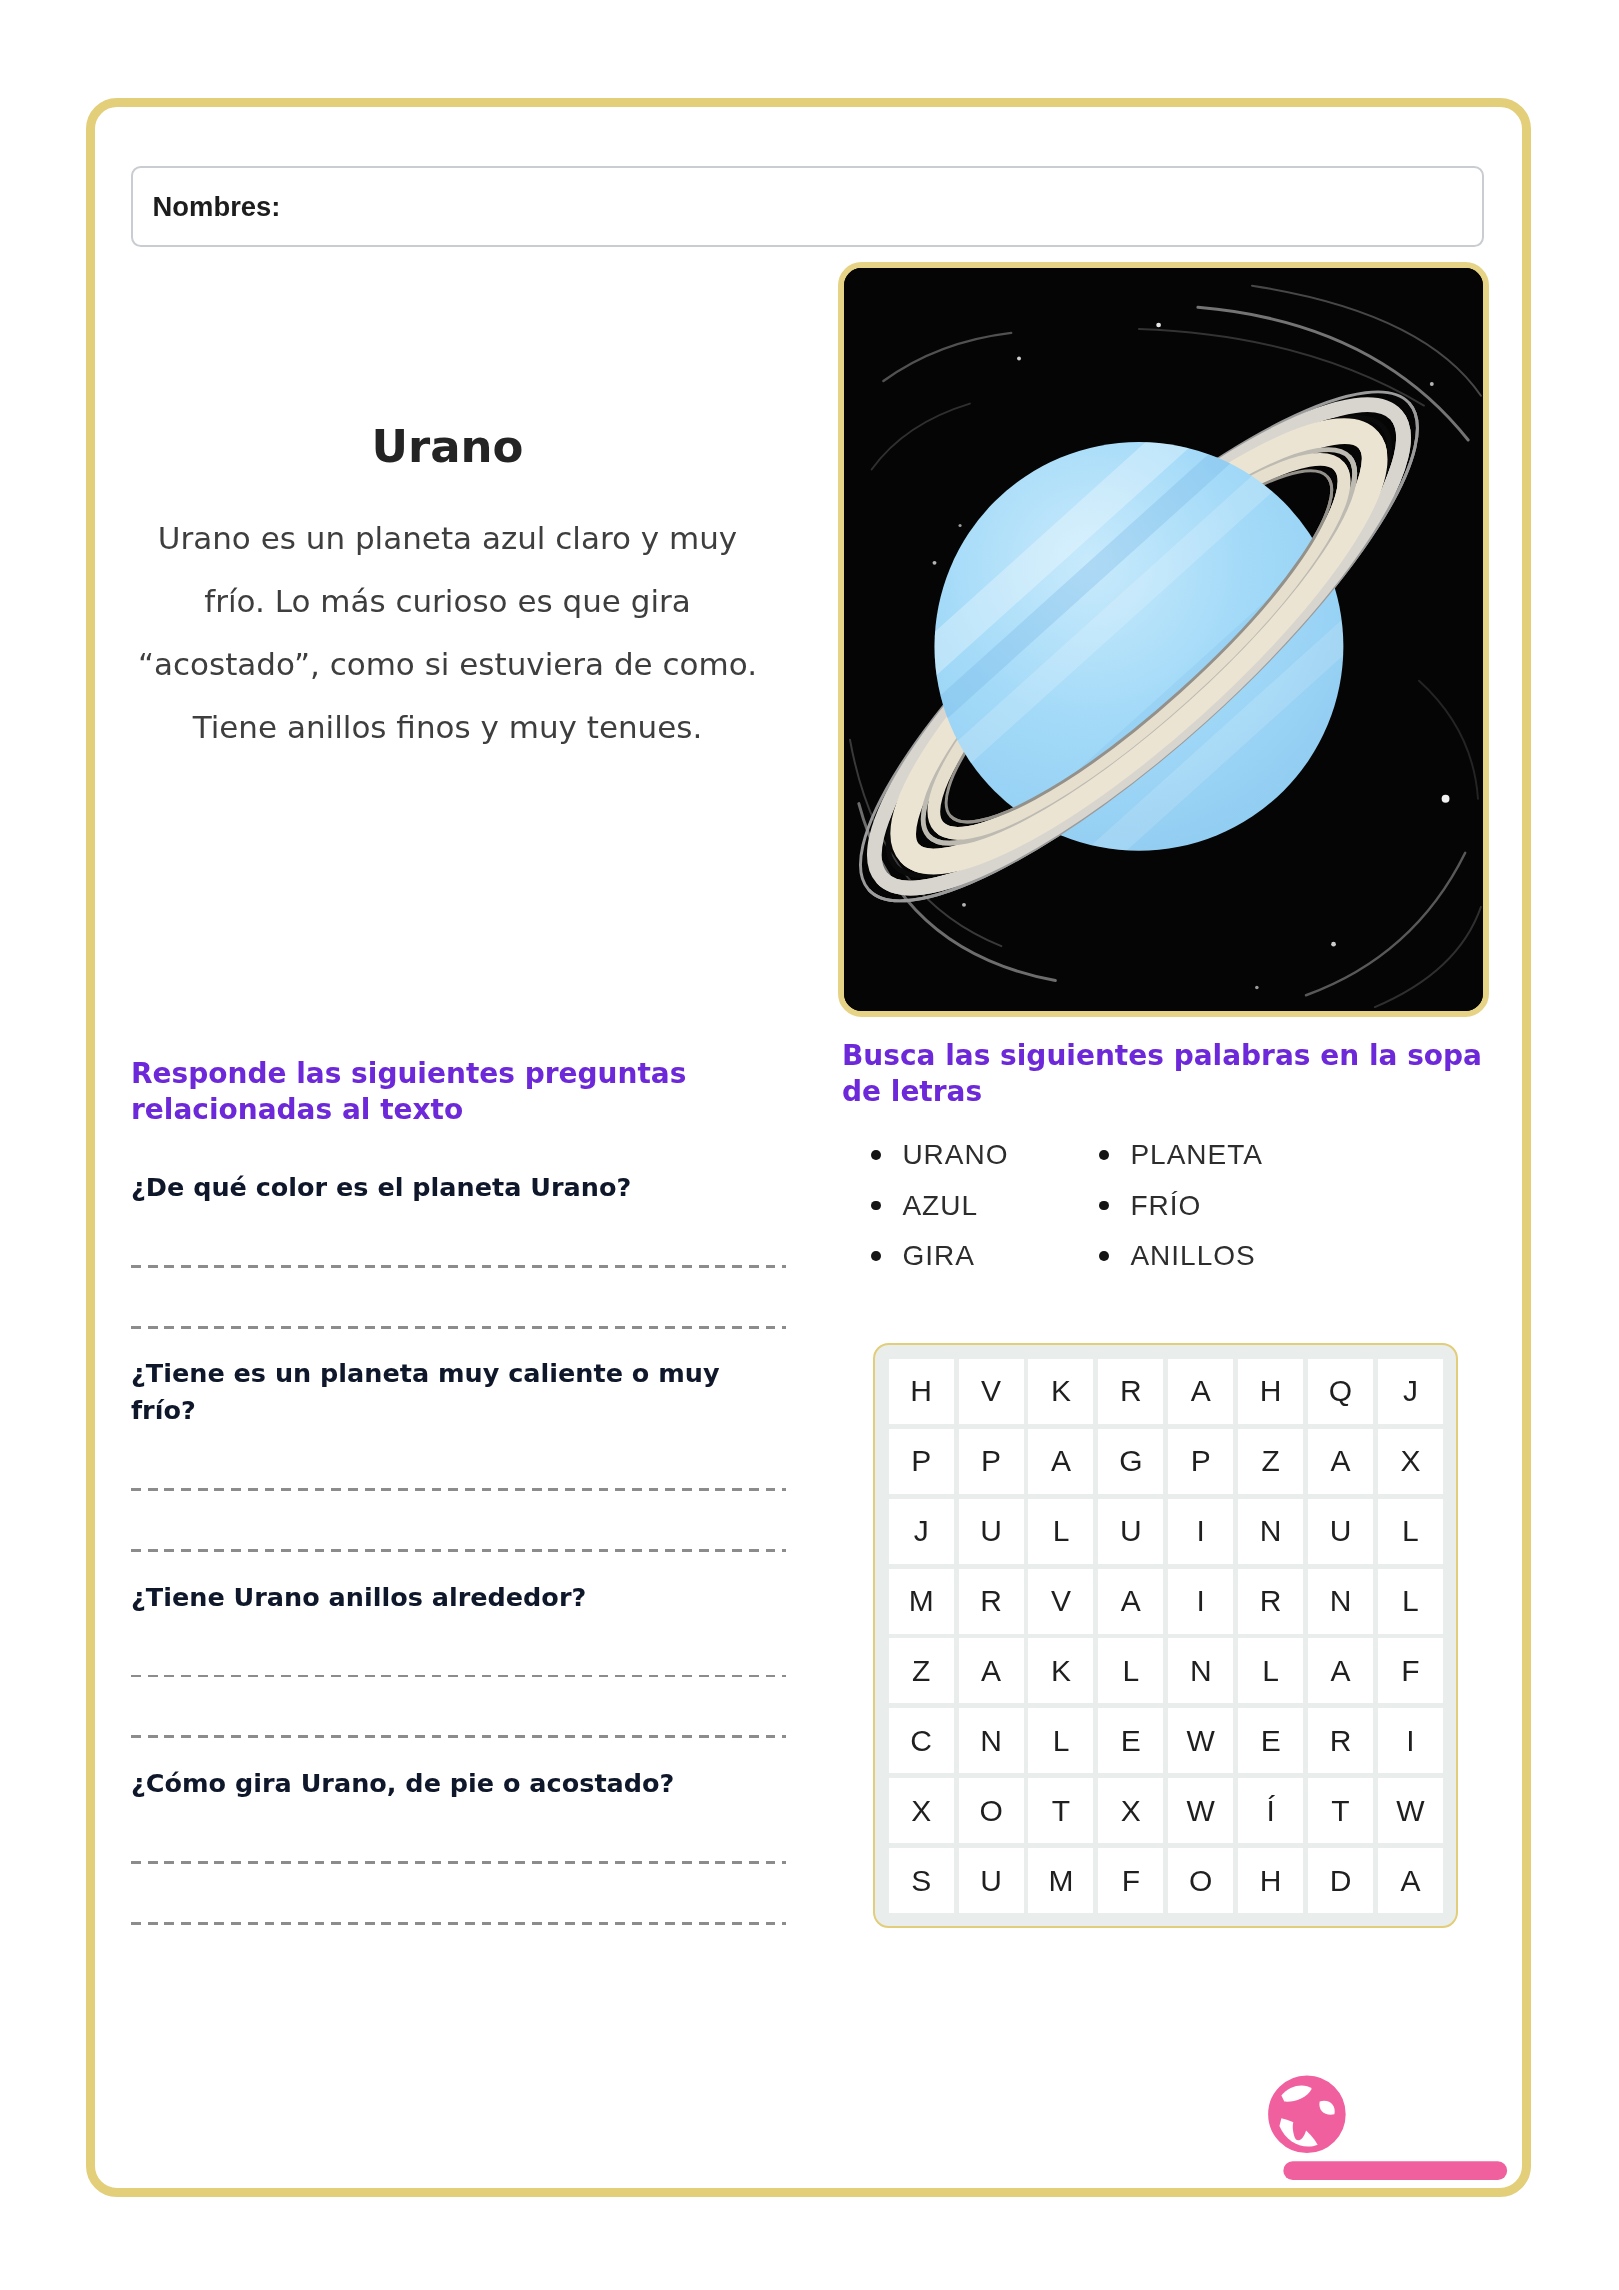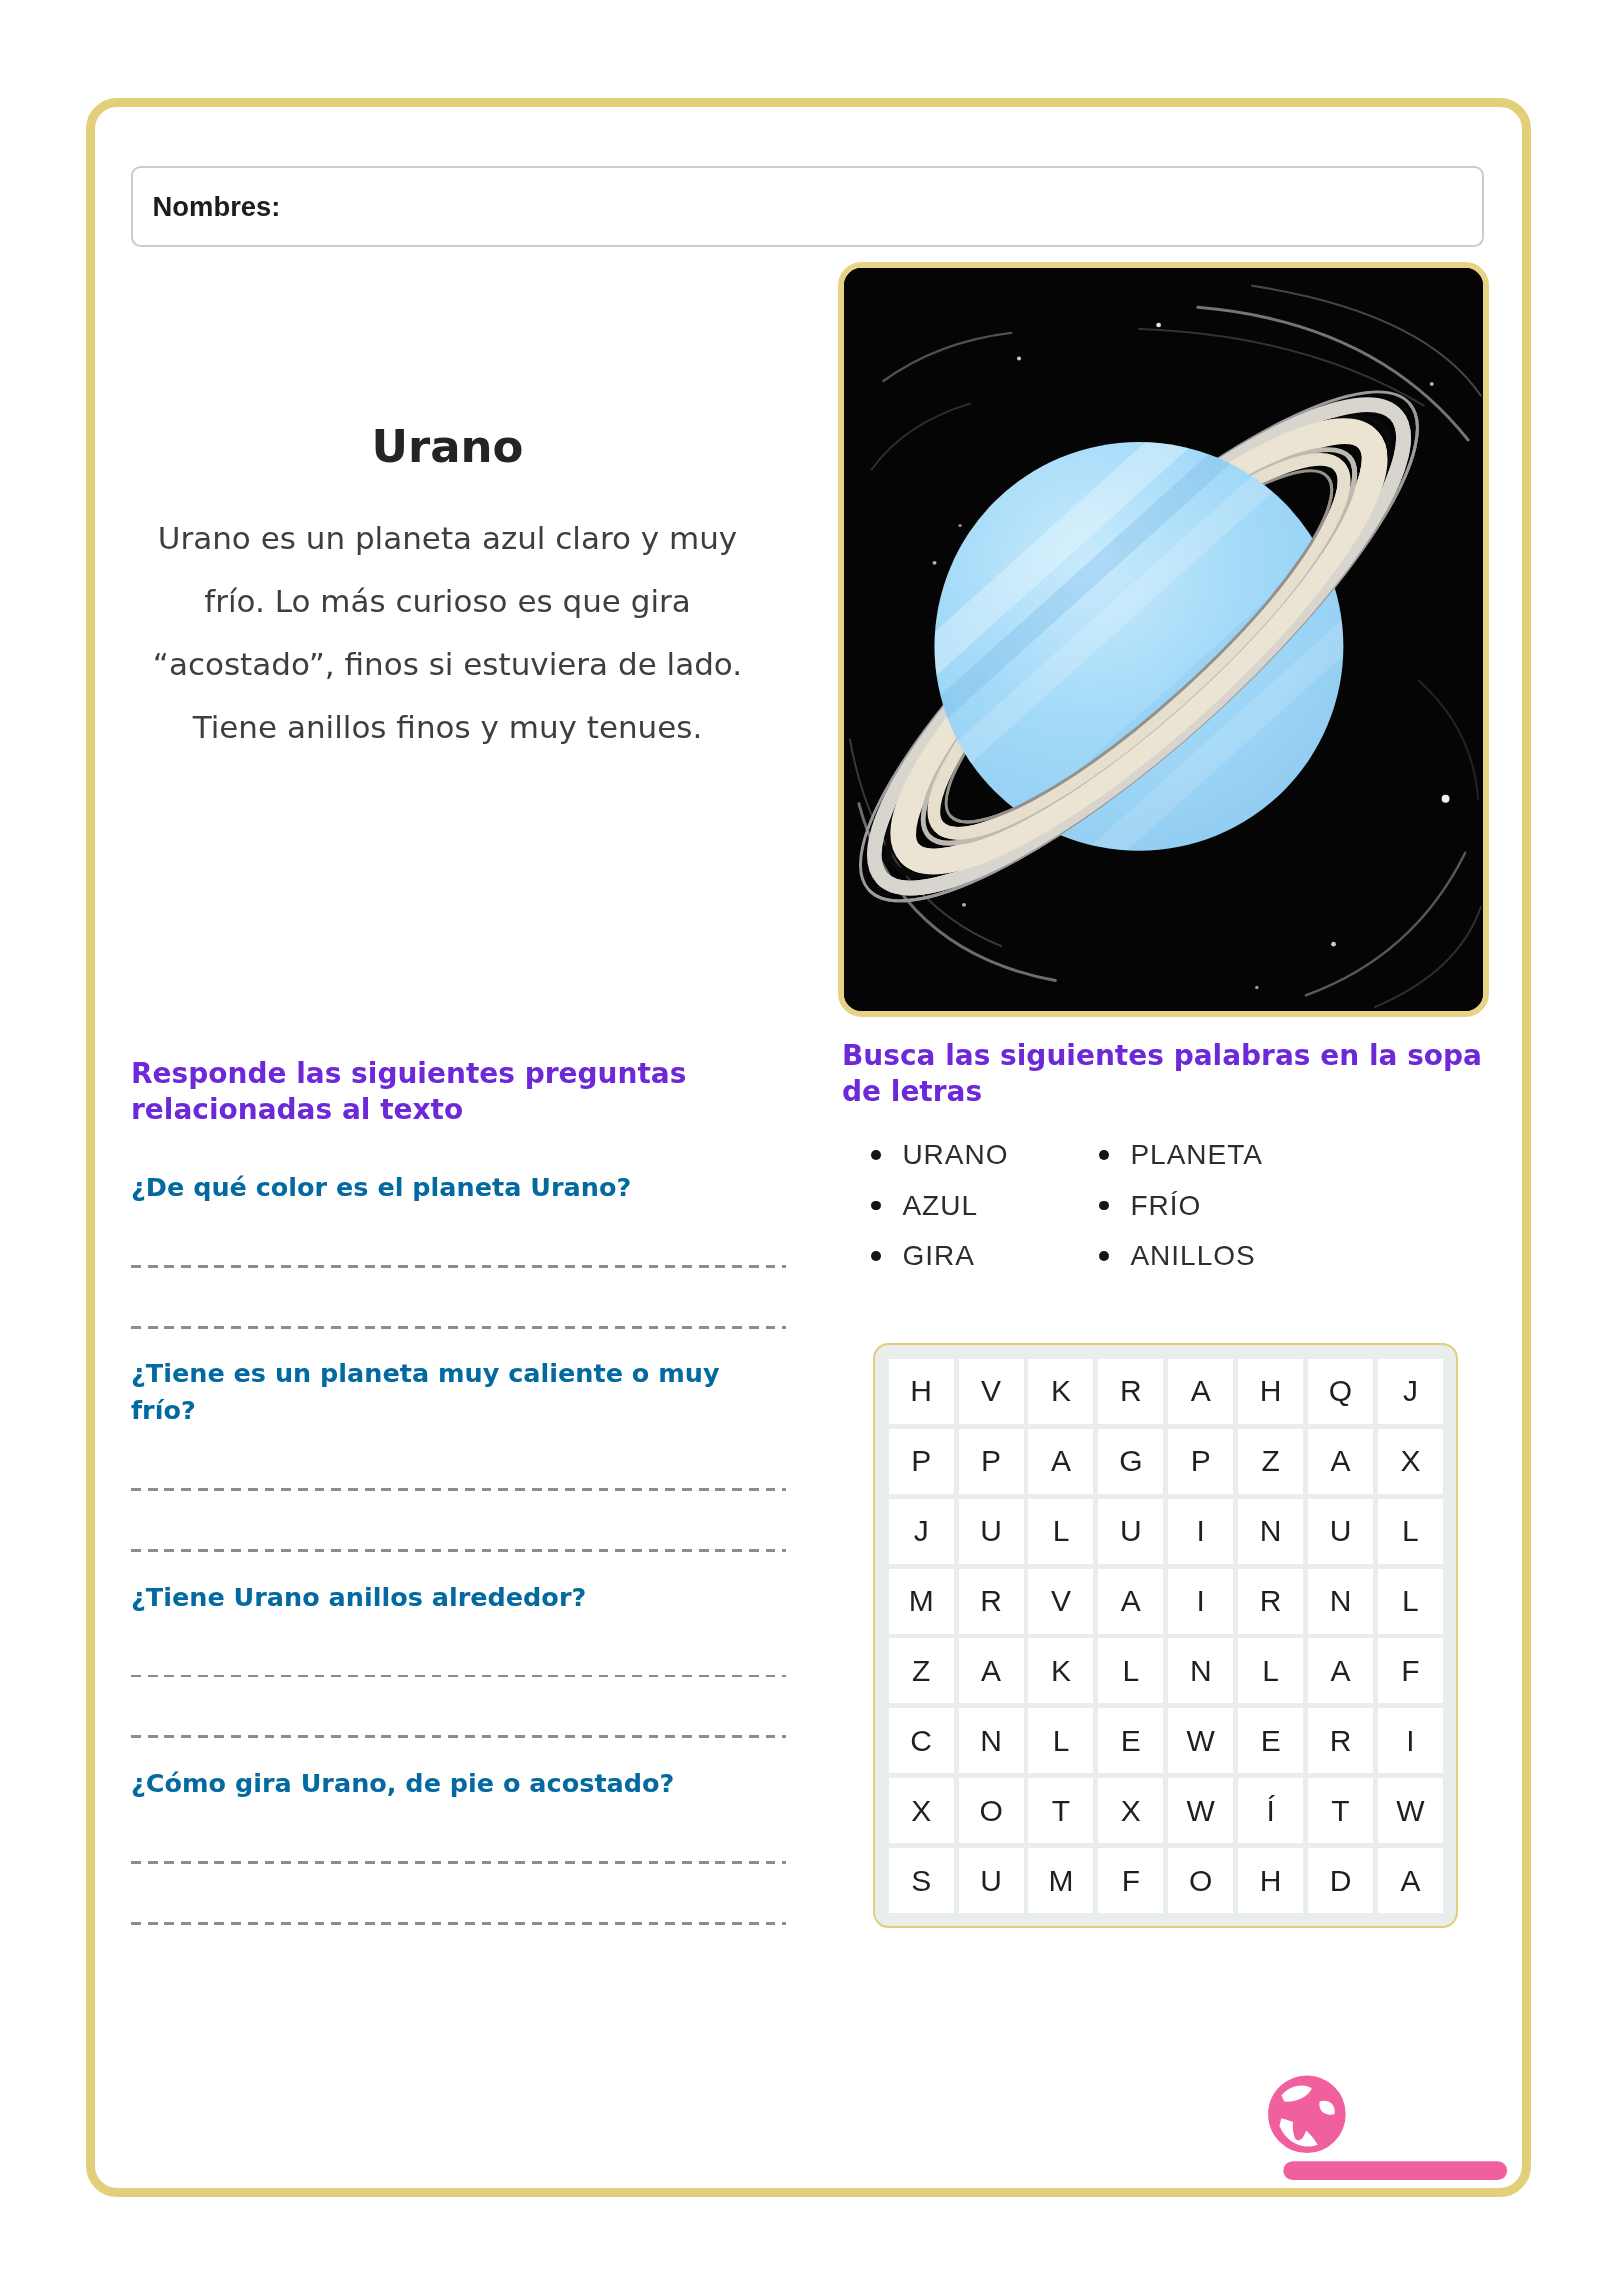--- a/index.html
+++ b/index.html
@@ -20,21 +20,21 @@
   .reading-text{font-size:31px;line-height:63px;color:#3e3e3e;margin:0;}
 
   
   .figure{position:absolute;left:743px;top:155px;width:651px;height:755px;box-sizing:border-box;
           border:6.9px solid #E6D385;border-radius:23.5px;background:#050505;overflow:hidden;}
   .figure svg{display:block;width:100%;height:100%;}
 
   
   .questions{position:absolute;left:36px;top:949px;width:655px;}
   .section-heading{font-size:28px;line-height:36px;font-weight:bold;color:#6d28d9;margin:0 0 41px 0;}
-  .q-text{font-size:25.5px;line-height:37px;font-weight:bold;color:#0369a1;margin:0 0 59px 0;}
+  .q-text{font-size:25.5px;line-height:37px;font-weight:bold;color:#0f172a;margin:0 0 59px 0;}
   .a-line{height:2.9px;margin:0 0 58px 0;
           background-image:repeating-linear-gradient(90deg,#8c8c8c 0 9.8px,transparent 9.8px 16.7px);}
   .q-block{margin:0 0 26.5px 0;}
   .q-block .a-line:last-child{margin-bottom:0;}
 
   
   .wordsearch{position:absolute;left:747px;top:931px;width:647px;}
   .wordsearch .section-heading{margin-bottom:29px;}
   .words{margin-left:29px;display:grid;grid-template-rows:repeat(3,auto);grid-auto-flow:column;
          grid-auto-columns:228px auto;row-gap:18.6px;}
@@ -57,21 +57,21 @@
 
 <div class="canvas">
   <div class="page">
 
     <div class="nombres">
       <span>Nombres:</span>
     </div>
 
     <div class="reading">
       <h1 class="reading-title">Urano</h1>
-      <p class="reading-text">Urano es un planeta azul claro y muy frío. Lo más curioso es que gira “acostado”, finos si estuviera de lado. Tiene anillos finos y muy tenues.</p>
+      <p class="reading-text">Urano es un planeta azul claro y muy frío. Lo más curioso es que gira “acostado”, como si estuviera de como. Tiene anillos finos y muy tenues.</p>
     </div>
 
     <div class="figure">
       <svg viewBox="0 0 650 756" aria-hidden="true">
         <rect x="0" y="0" width="650" height="756" fill="#050505"></rect>
 
         <g fill="none" stroke-linecap="round">
           <path d="M 360 40 Q 540 55 635 175" stroke="#9a9a9a" stroke-width="3" opacity="0.75"></path>
           <path d="M 415 18 Q 590 45 648 130" stroke="#8a8a8a" stroke-width="2" opacity="0.5"></path>
           <path d="M 300 62 Q 470 68 590 140" stroke="#777777" stroke-width="2" opacity="0.4"></path>

